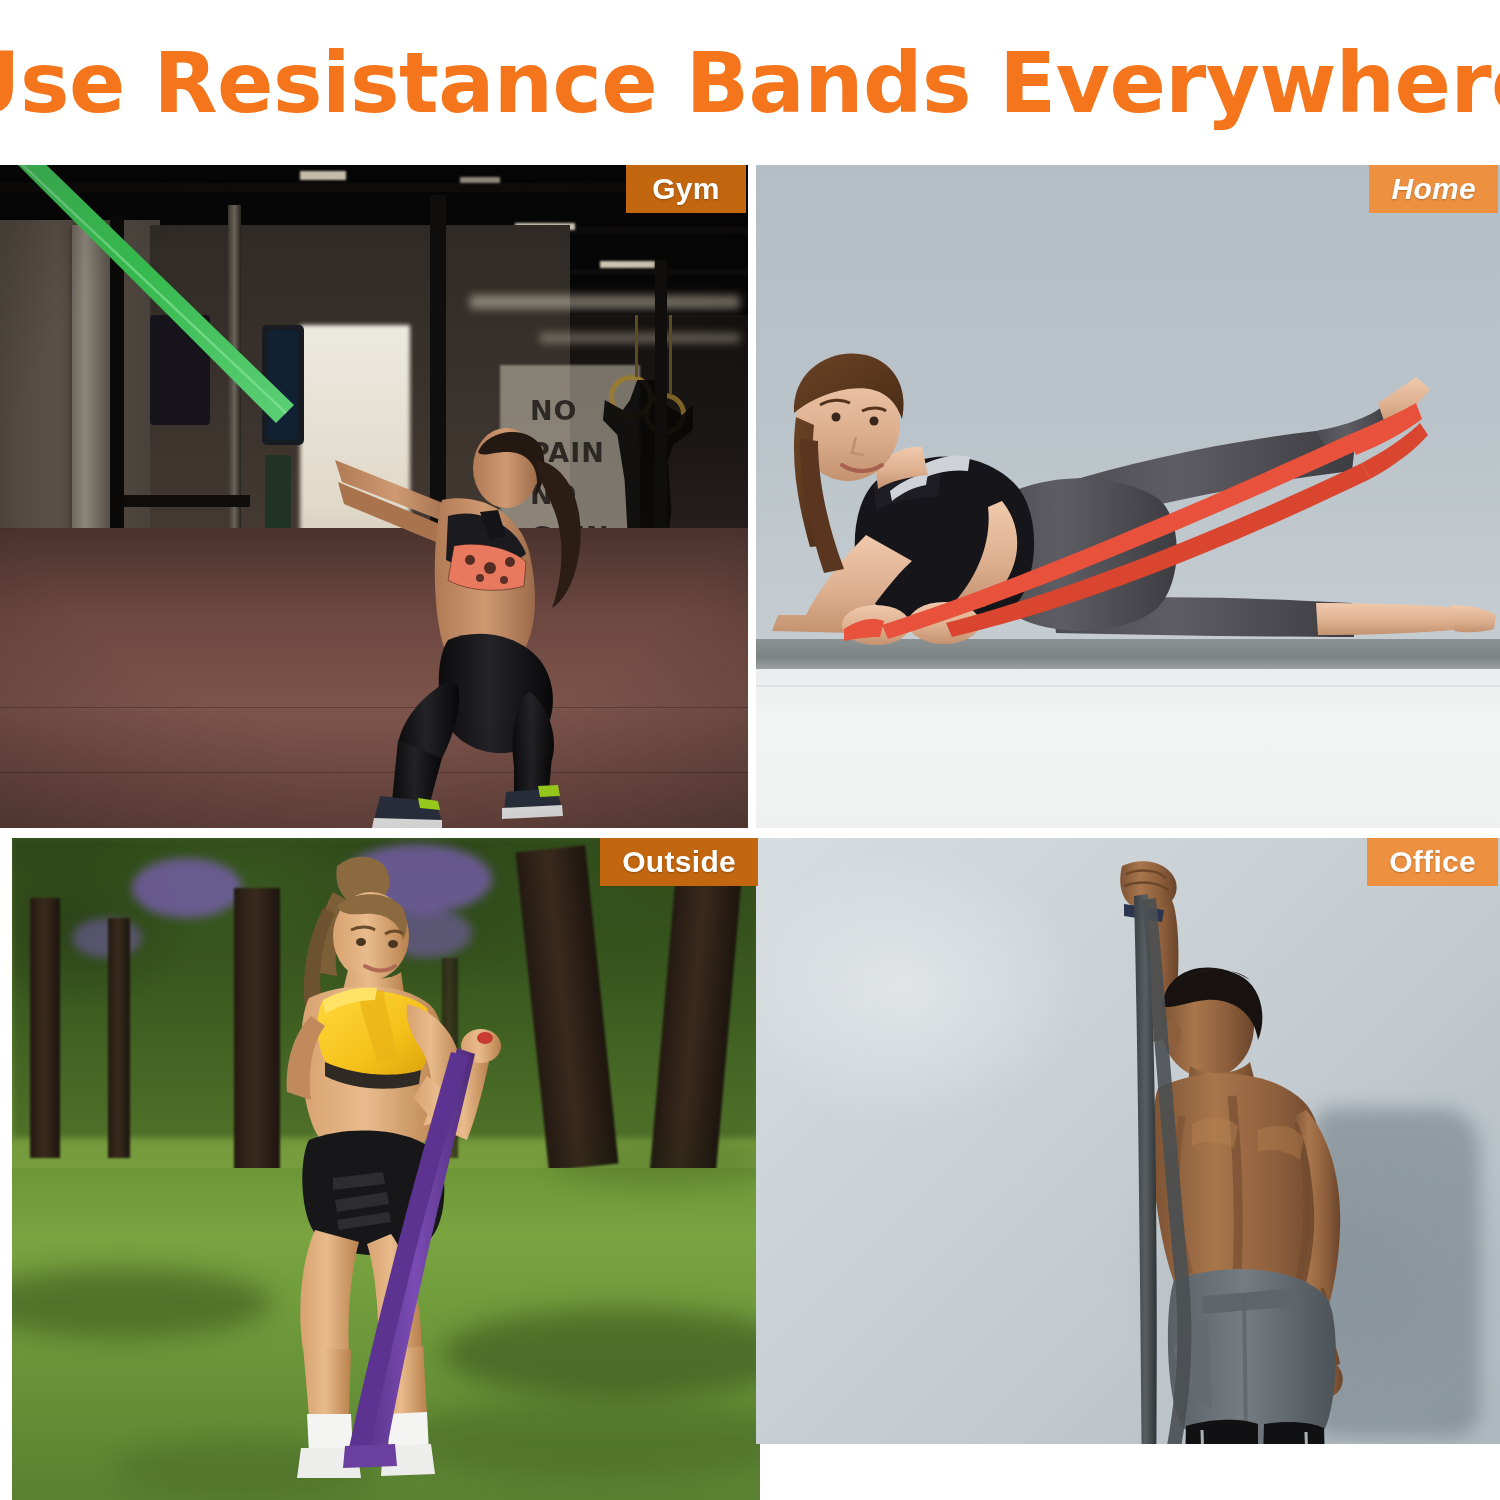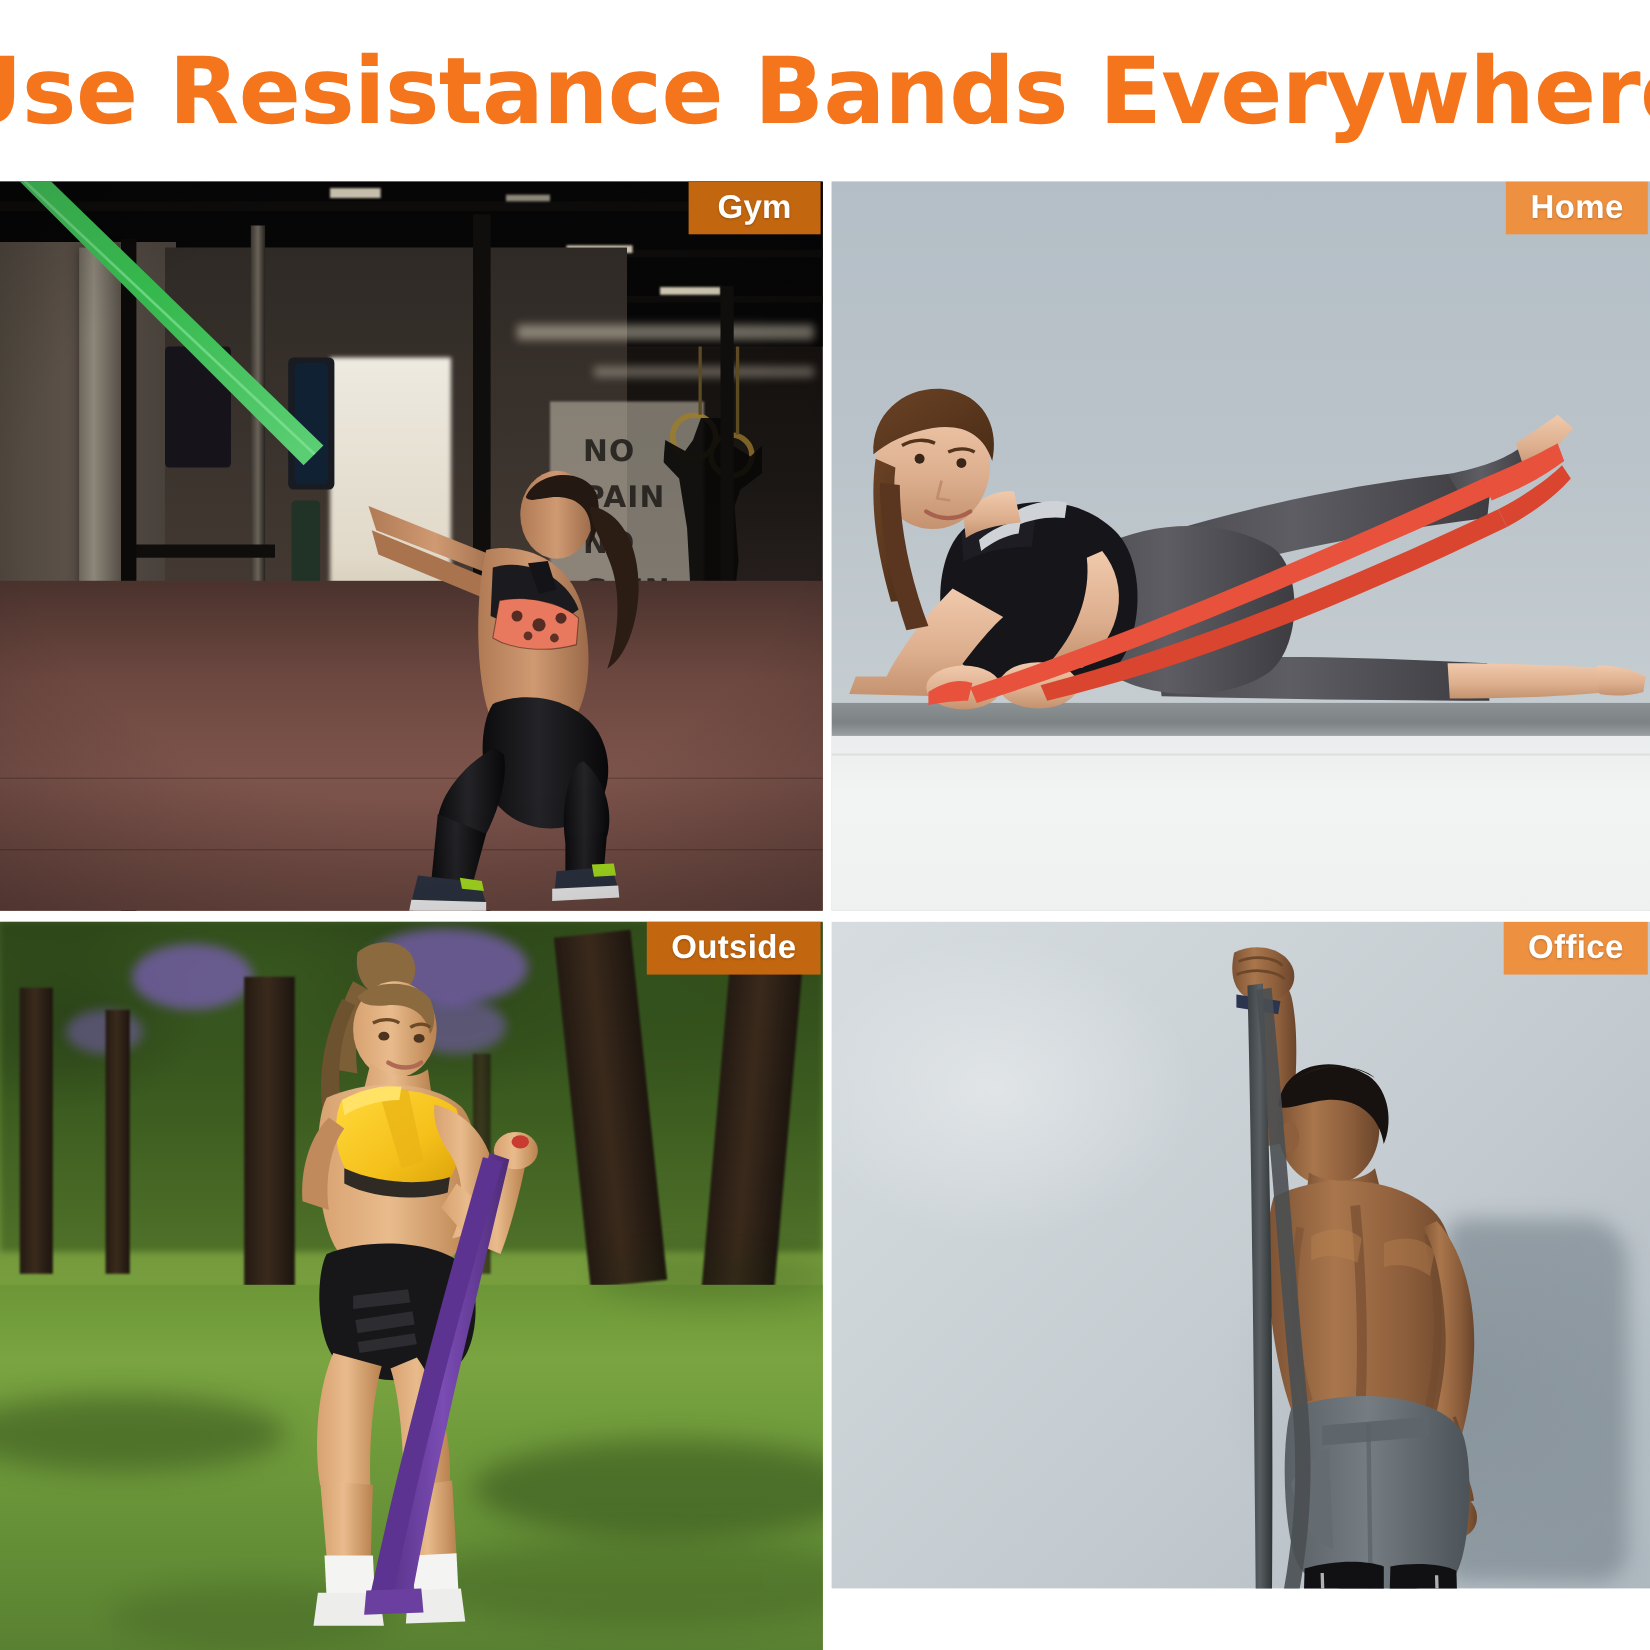--- a/index.html
+++ b/index.html
@@ -30,22 +30,22 @@
   }
 
   
   .grid{
     position:absolute;left:0;top:165px;width:1500px;height:1335px;
   }
   .panel{
     position:absolute;overflow:hidden;background:#222;
   }
   .panel.tl{left:0;   top:0;   width:748px;height:663px;}
-  .panel.tr{left:756px;top:0;   width:744px;height:663px;}
-  .panel.bl{left:0;   top:673px;width:748px;height:662px;}
+  .panel.tr{left:756px;top:0;   width:744px;height:663px;font-style:italic;}
+  .panel.bl{left:12px;   top:673px;width:748px;height:662px;}
   .panel.br{left:756px;top:673px;width:744px;height:606px;}
 
   
   .badge{
     position:absolute;top:0;right:2px;
     height:48px;min-width:120px;
     display:flex;align-items:center;justify-content:center;
     padding:0 22px;
     color:#fff;font-size:30px;font-weight:bold;
     letter-spacing:0.3px;

